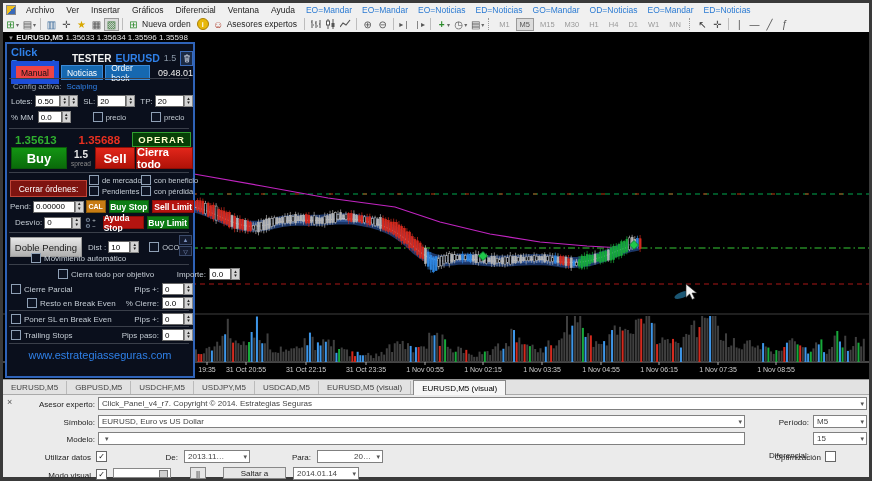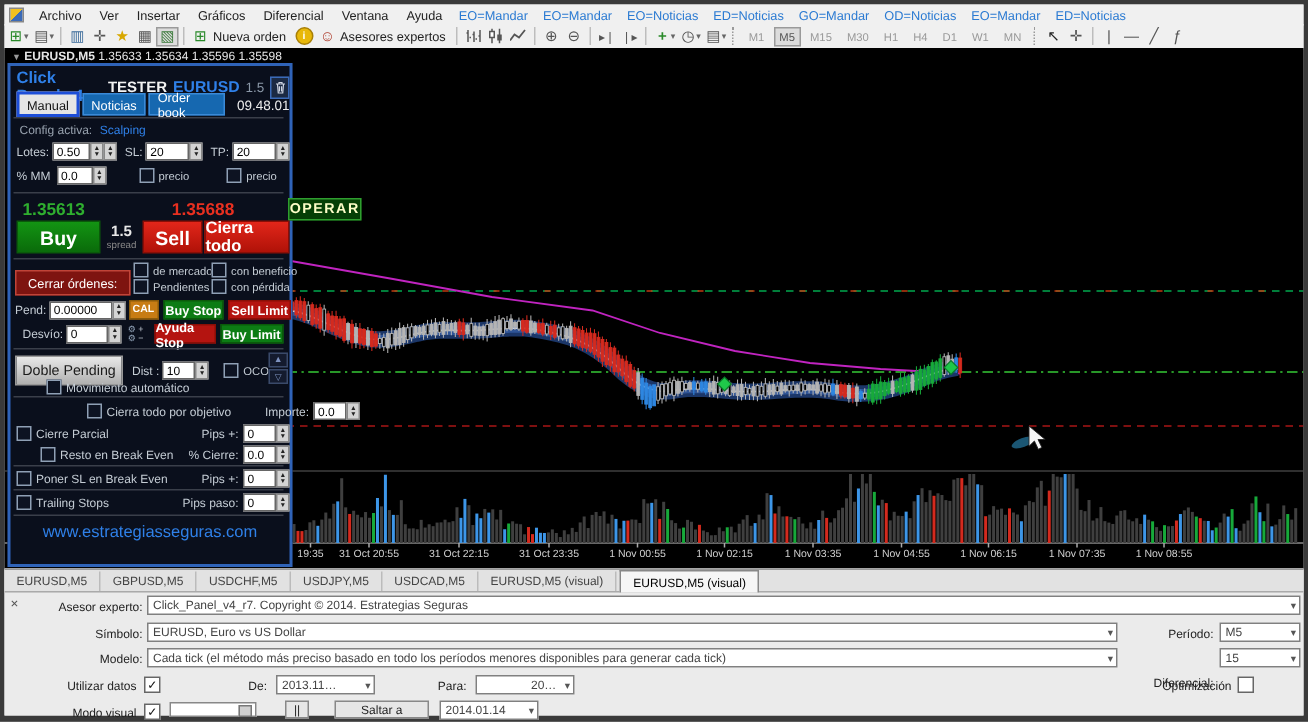--- a/index.html
+++ b/index.html
@@ -41,21 +41,21 @@
           border:2px solid #2f63b8;box-sizing:border-box;z-index:2;font-size:8px;color:#c4ccd4;}
   .r{position:absolute;display:flex;align-items:center;}
   .hr{position:absolute;left:2px;width:180px;height:1px;background:#3a3f4a;}
   .ptitle1{color:#2f80e8;font-weight:bold;font-size:11px;}
   .ptitle2{color:#f2f2f2;font-weight:bold;font-size:10px;}
   .ptitle3{color:#2f80e8;font-weight:bold;font-size:10.5px;}
   .ptitle4{color:#8b98a8;font-size:9px;}
   .trashbtn{width:14px;height:13px;background:#1b2a44;border:1px solid #3a6ab8;display:flex;align-items:center;justify-content:center;}
   .ptab{height:13px;display:flex;align-items:center;justify-content:center;padding:0 5px;font-size:8.5px;
         background:#1668b0;color:#fff;border:1px solid #3a8ad8;margin-right:2px;}
-  .ptab.active{background:#e5e5e5;color:#111;border:2px solid #1d4ed8;}
+  .ptab.active{background:#ef4444;color:#111;border:5px solid #1d4ed8;}
   .ptime{color:#eee;font-size:9px;margin-left:6px;}
   .cfglabel{color:#98a2ae;}
   .cfgval{color:#2f80e8;font-weight:normal;margin-left:5px;}
   .fv{background:#fff;color:#000;font-size:8px;height:12px;box-sizing:border-box;border:1px solid #666;
       display:flex;align-items:center;padding:0 2px;}
   .spn{width:9px;height:12px;box-sizing:border-box;background:#d4d4d4;border:1px solid #888;display:flex;flex-direction:column;
        align-items:center;justify-content:center;font-size:4.5px;line-height:4.5px;color:#222;flex:none;}
   .spn::before{content:"▲";}
   .spn::after{content:"▼";}
   .ck{width:8px;height:8px;background:#0d1322;border:1px solid #8fa0b5;flex:none;}
@@ -868,21 +868,21 @@
       <div class="r" style="left:4px;top:67px;width:182px;">
         <span>% MM</span>
         <span class="fv" style="width:24px;margin-left:4px;">0.0</span>
         <span class="spn"></span>
         <span class="ck" style="margin-left:22px;"></span>
         <span class="cklab">precio</span>
         <span class="ck" style="margin-left:25px;"></span>
         <span class="cklab">precio</span>
       </div>
       <div class="hr" style="top:84px;"></div>
-      <div class="r" style="left:8px;top:88px;width:178px;gap:36px;">
+      <div class="r" style="left:8px;top:88px;width:178px;">
         <span class="bidtxt">1.35613</span>
         <span class="asktxt" style="margin-left:22px;">1.35688</span>
         <span class="operar" style="margin-left:auto;margin-right:2px;">OPERAR</span>
       </div>
       <div class="r" style="left:4px;top:103px;width:182px;">
         <span class="bigbtn btn-buy" style="width:56px;height:22px;">Buy</span>
         <span class="spreadbox" style="width:28px;">
           <span class="spreadval">1.5</span>
           <span class="spreadword">spread</span>
         </span>
@@ -1014,21 +1014,20 @@
       <span class="arr">▾</span>
     </span>
     <span class="tl" style="left:716px;top:38px;width:90px;">Período:</span>
     <span class="cmb" style="left:810px;top:35px;width:54px;">
       <span class="cval">M5</span>
       <span class="arr">▾</span>
     </span>
 
     <span class="tl" style="left:2px;top:55px;width:90px;">Modelo:</span>
     <span class="cmb" style="left:95px;top:52px;width:647px;">
-      <span class="cval">Cada tick (el método más preciso basado en todo los períodos menores disponibles para generar cada tick)</span>
       <span class="arr">▾</span>
     </span>
     <span class="tl" style="left:716px;top:55px;width:90px;margin-top:16px;">Diferencial:</span>
     <span class="cmb" style="left:810px;top:52px;width:54px;">
       <span class="cval">15</span>
       <span class="arr">▾</span>
     </span>
 
     <span class="tl" style="left:2px;top:73px;width:86px;">Utilizar datos</span>
     <span class="wck" style="left:93px;top:71px;">✓</span>

